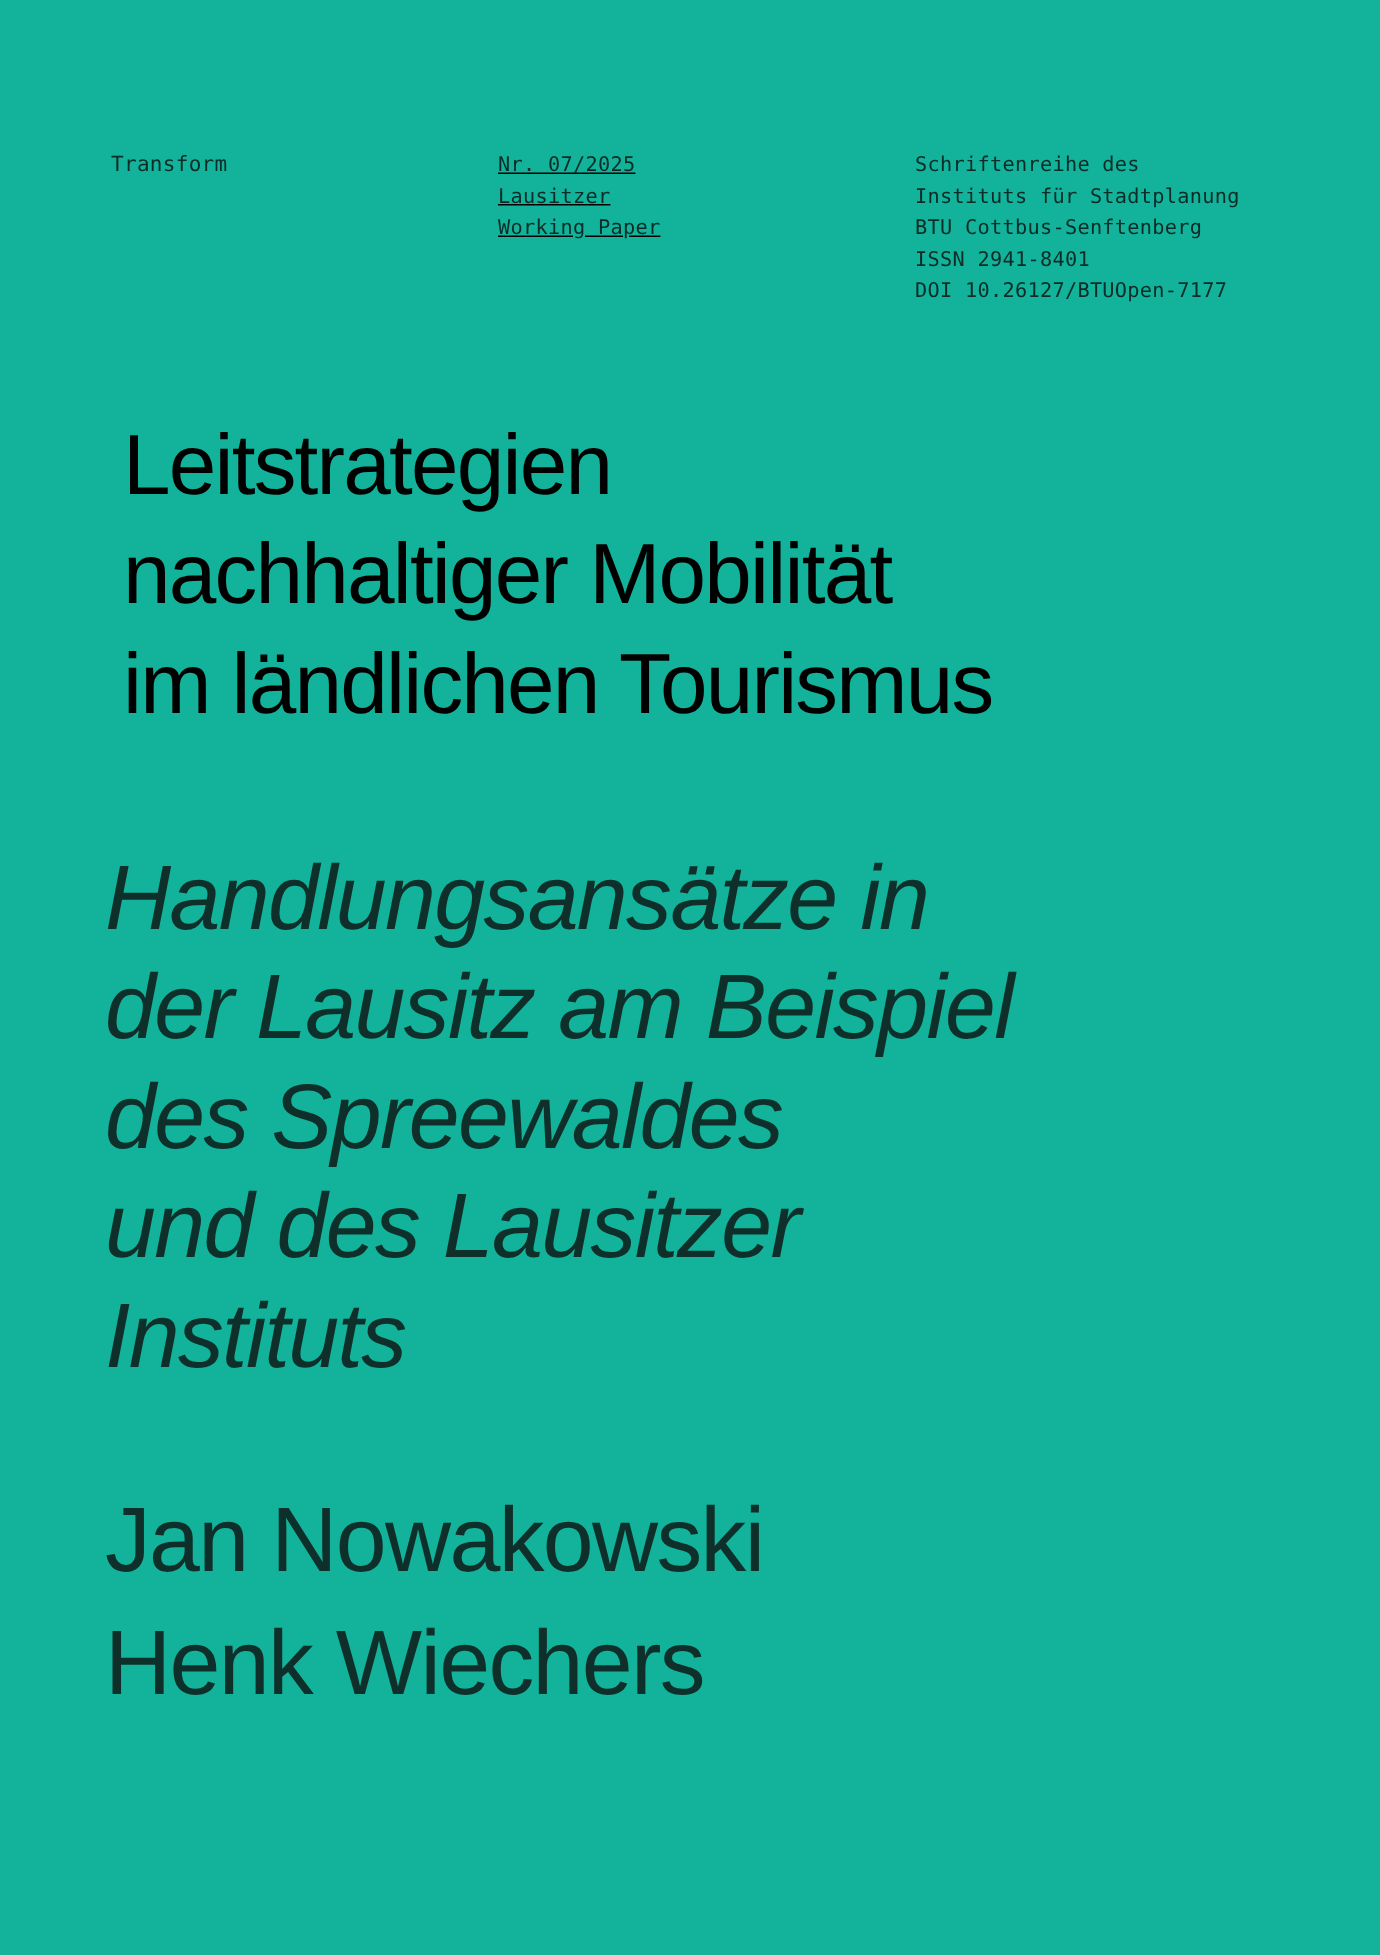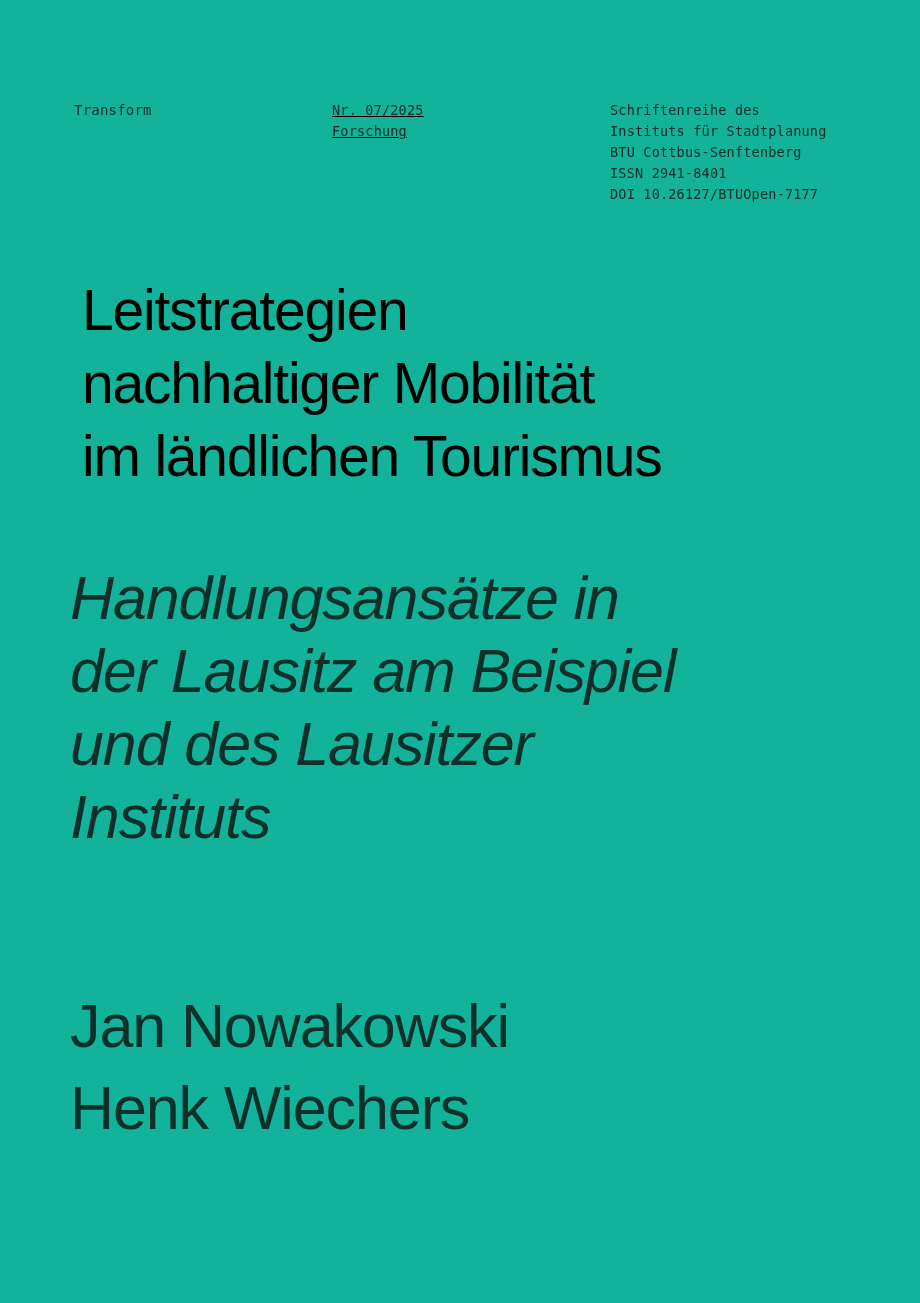--- a/index.html
+++ b/index.html
@@ -113,21 +113,22 @@
 <div class="cover">
 
   <div class="meta-row">
 
     <div class="meta-col-brand">
       <span class="brand">Transform</span>
     </div>
 
     <div class="meta-col-issue">
       <span class="mono meta-line">Nr. 07/2025</span>
-      <span class="mono meta-line">Forschung</span>
+      <span class="mono meta-line">Lausitzer</span>
+      <span class="mono meta-line">Working Paper</span>
     </div>
 
     <div class="meta-col-series">
       <span class="mono meta-line">Schriftenreihe des</span>
       <span class="mono meta-line">Instituts für Stadtplanung</span>
       <span class="mono meta-line">BTU Cottbus-Senftenberg</span>
       <span class="mono meta-line">ISSN 2941-8401</span>
       <span class="mono meta-line">DOI 10.26127/BTUOpen-7177</span>
     </div>
 
@@ -135,20 +136,21 @@
 
   <h1 class="main-title title-block">
     <span class="tline">Leitstrategien</span>
     <span class="tline">nachhaltiger Mobilität</span>
     <span class="tline">im ländlichen Tourismus</span>
   </h1>
 
   <h2 class="sub-title">
     <span class="tline">Handlungsansätze in</span>
     <span class="tline">der Lausitz am Beispiel</span>
+    <span class="tline">des Spreewaldes</span>
     <span class="tline">und des Lausitzer</span>
     <span class="tline">Instituts</span>
   </h2>
 
   <div class="authors">
     <span class="tline">Jan Nowakowski</span>
     <span class="tline">Henk Wiechers</span>
   </div>
 
 </div>

